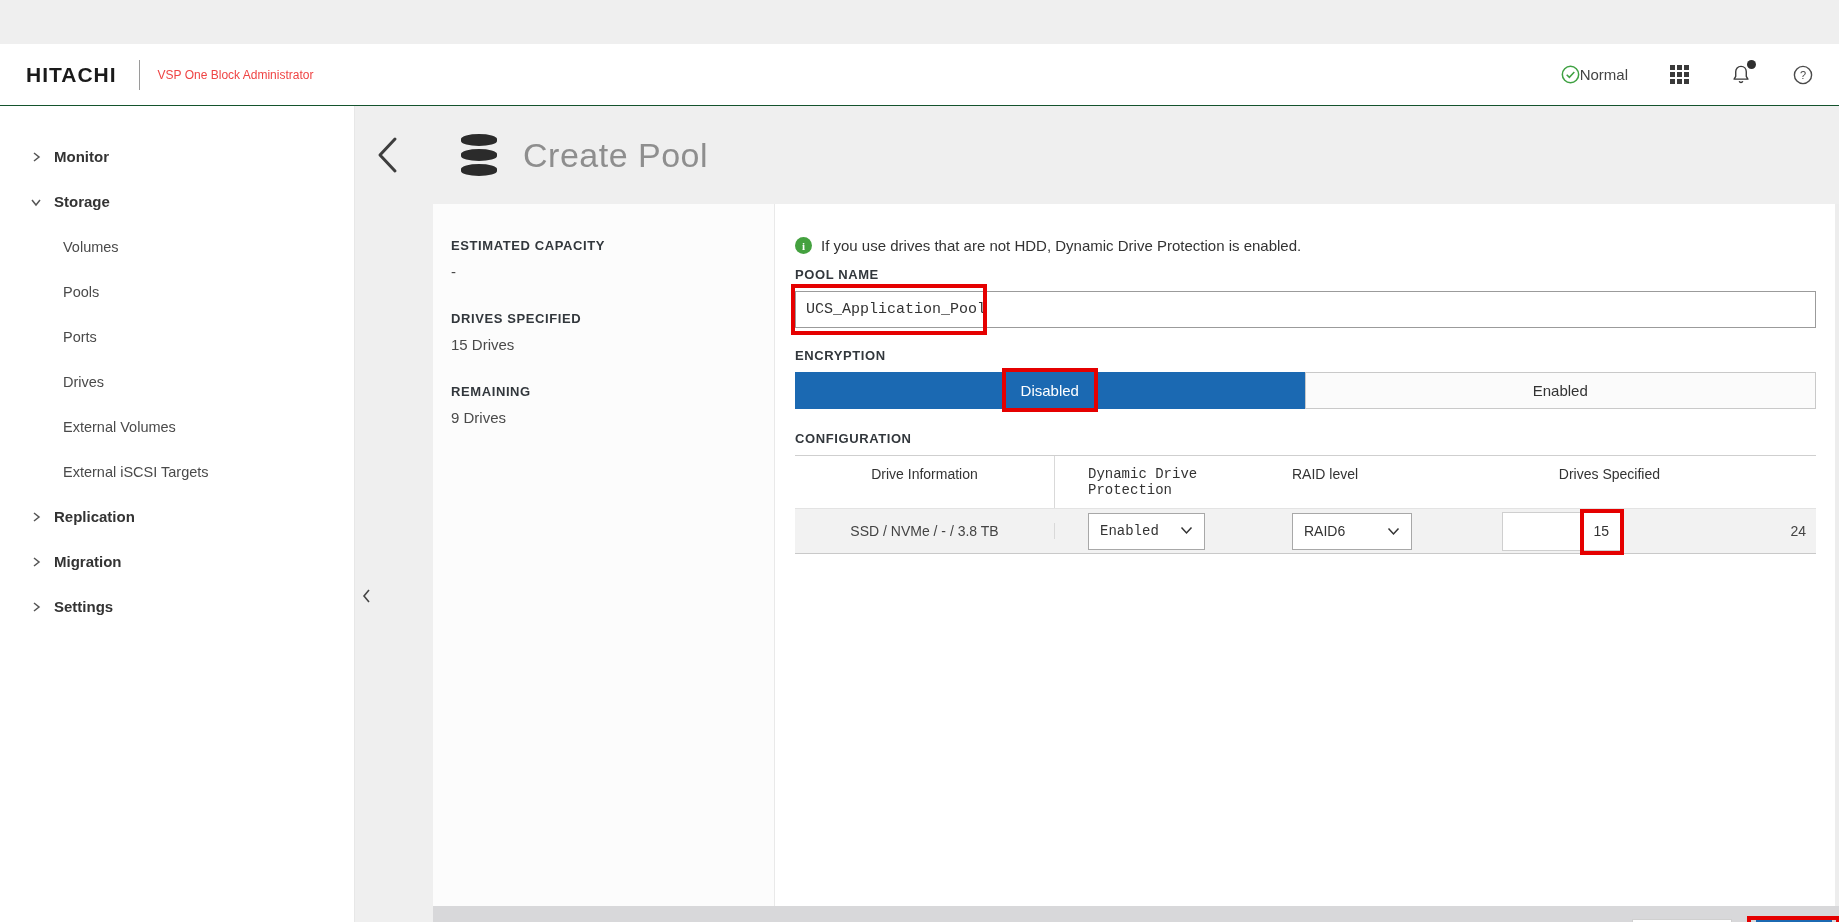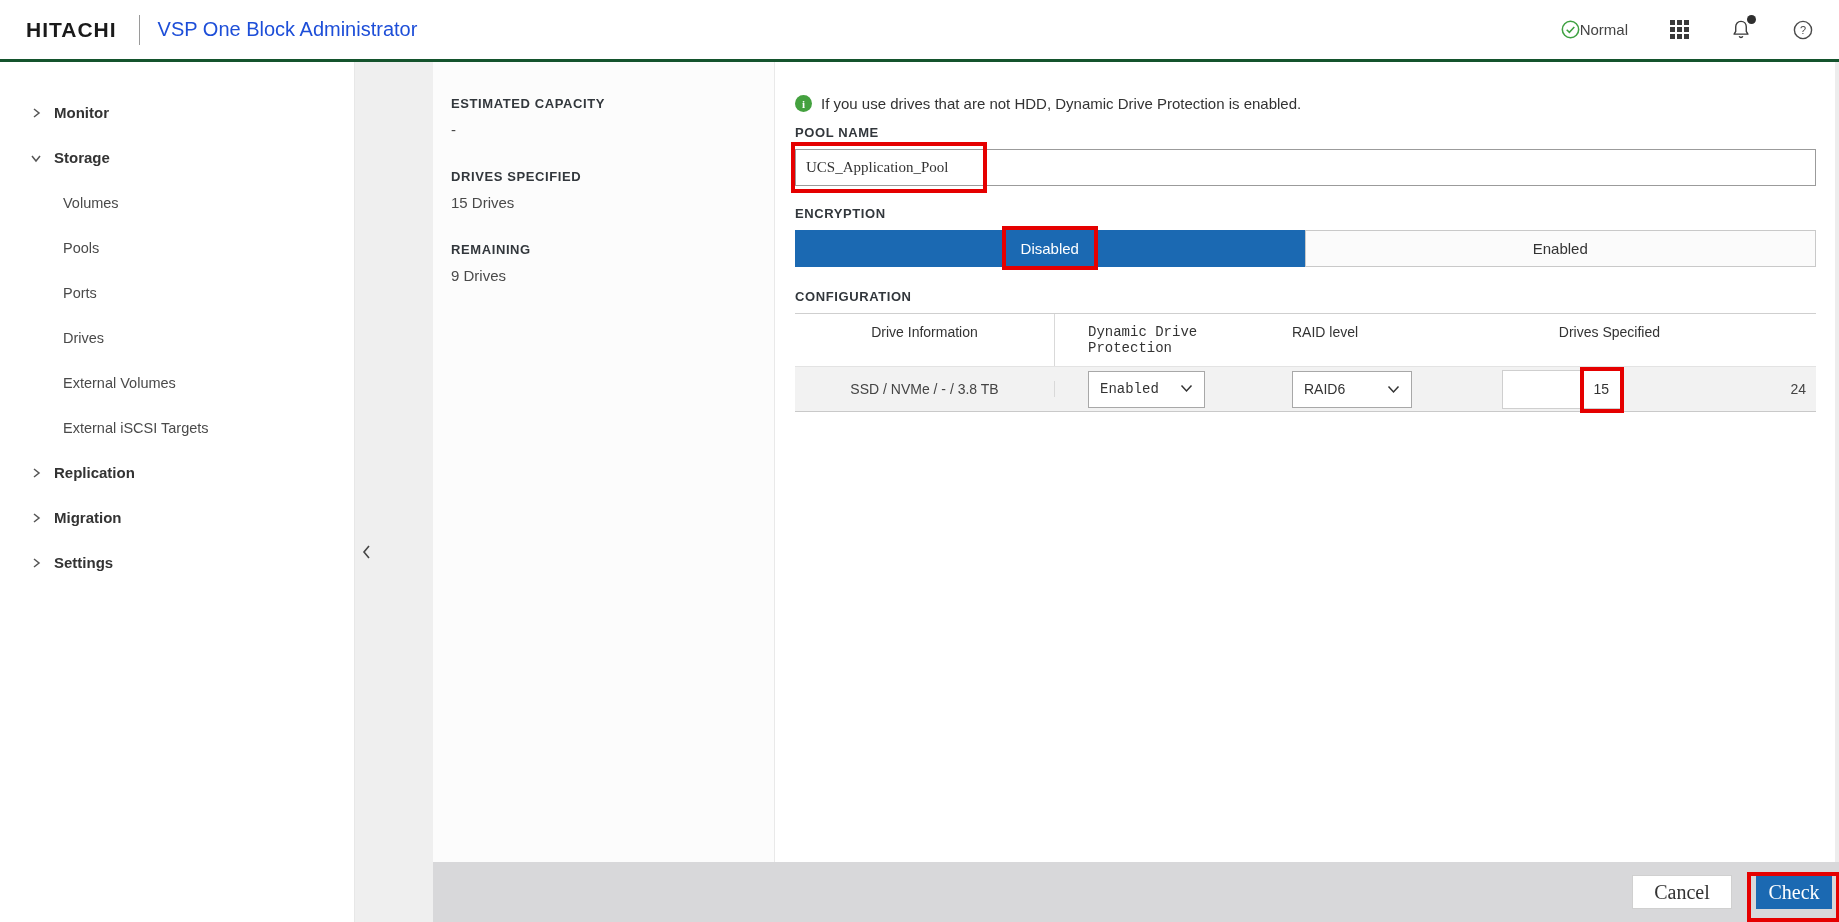--- a/index.html
+++ b/index.html
@@ -1,24 +1,24 @@
 <!DOCTYPE html>
 <html><head>
 <meta charset="utf-8">
 <style>
   * { margin:0; padding:0; box-sizing:border-box; }
   html,body { width:1839px; height:922px; overflow:hidden; }
   body { font-family:"Liberation Sans", sans-serif; background:#efefef; color:#333; }
 
   
-  .topbar { height:62px; background:#fff; border-bottom:3px solid #14532d;
-            display:flex; align-items:center; padding:0 26px; position:relative; z-index:5; }
+  .topbar { height:62px; background:#fff; border-bottom:1px solid #14532d;
+            display:flex; align-items:center; padding:0 26px; position:relative; z-index:5;margin-top:44px; }
   .brand { font-size:21px; font-weight:bold; letter-spacing:1px; color:#1a1a1a; }
   .brand-divider { width:1px; height:30px; background:#9a9a9a; margin:0 18px 0 22px; }
-  .app-title { font-size:20px; color:#1d4ed8; }
+  .app-title { font-size:12px; color:#ef4444; }
   .topbar-right { margin-left:auto; display:flex; align-items:center; gap:42px; }
   .status-badge { display:flex; align-items:center; cursor:pointer; }
   .status-label { font-size:15px; color:#444; }
   .icon-btn { background:none; border:none; cursor:pointer; display:flex; align-items:center; position:relative; padding:0; }
   .grid-icon { display:grid; grid-template-columns:repeat(3,5px); grid-template-rows:repeat(3,5px); gap:2px; }
   .grid-icon i { background:#3a3a3a; }
   .bell-dot { position:absolute; top:-4px; right:-5px; width:9px; height:9px; border-radius:50%; background:#2f2f2f; }
 
   
   .app-body { display:flex; height:860px; position:relative; }
@@ -52,21 +52,21 @@
   
   .form { flex:1; padding:33px 19px 0 20px; min-width:0; }
   .info-row { display:flex; align-items:center; gap:9px; margin-bottom:13px; }
   .info-icon { width:17px; height:17px; border-radius:50%; background:#44a13f; color:#fff; flex:none;
                display:flex; align-items:center; justify-content:center; font-size:11px; font-weight:bold; font-family:"Liberation Serif", serif; }
   .info-text { font-size:15px; color:#333; }
   .field-label { font-size:13px; font-weight:bold; color:#32373c; letter-spacing:0.6px; margin-bottom:9px; }
 
   .input-wrap { position:relative; margin-bottom:20px; }
   .text-input { width:100%; height:37px; border:1px solid #9b9b9b; background:#fff; font-size:15px;
-                color:#333; padding:0 10px; font-family:Liberation Serif, serif; }
+                color:#333; padding:0 10px; font-family:Liberation Mono, monospace; }
   .anno { position:absolute; border:4px solid #e50000; pointer-events:none; }
   .anno-poolname { left:-4px; top:-7px; width:196px; height:51px; }
 
   .toggle { display:flex; height:37px; margin-bottom:22px; }
   .toggle-opt { flex:1; display:flex; align-items:center; justify-content:center; font-size:15px; cursor:pointer; position:relative; }
   .toggle-on { background:#1b69b2; color:#fff; }
   .toggle-off { background:#fbfbfb; color:#333; border:1px solid #c9c9c9; }
   .anno-disabled { width:96px; height:44px; left:50%; top:-4px; transform:translateX(-50%); }
 
   
@@ -206,20 +206,33 @@
     </div>
   </nav>
 
   <button class="collapse-handle">
     <svg width="9" height="16" viewBox="0 0 9 16">
         <polyline points="7,2 2,8 7,14" fill="none" stroke="#444" stroke-width="1.6"></polyline>
       </svg>
   </button>
 
   <main class="main">
+    <div class="page-header">
+      <button class="back-btn">
+        <svg width="24" height="38" viewBox="0 0 24 38">
+            <polyline points="20,3 5,19 20,35" fill="none" stroke="#3d3d3d" stroke-width="3" stroke-linecap="round" stroke-linejoin="round"></polyline>
+          </svg>
+      </button>
+      <span class="db-icon">
+          <i></i>
+          <i></i>
+          <i></i>
+        </span>
+      <h1 class="page-title">Create Pool</h1>
+    </div>
 
     <div class="content">
 
       <aside class="summary">
         <div class="sum-block">
           <div class="sum-label">ESTIMATED CAPACITY</div>
           <div class="sum-value">-</div>
         </div>
         <div class="sum-block">
           <div class="sum-label">DRIVES SPECIFIED</div>

